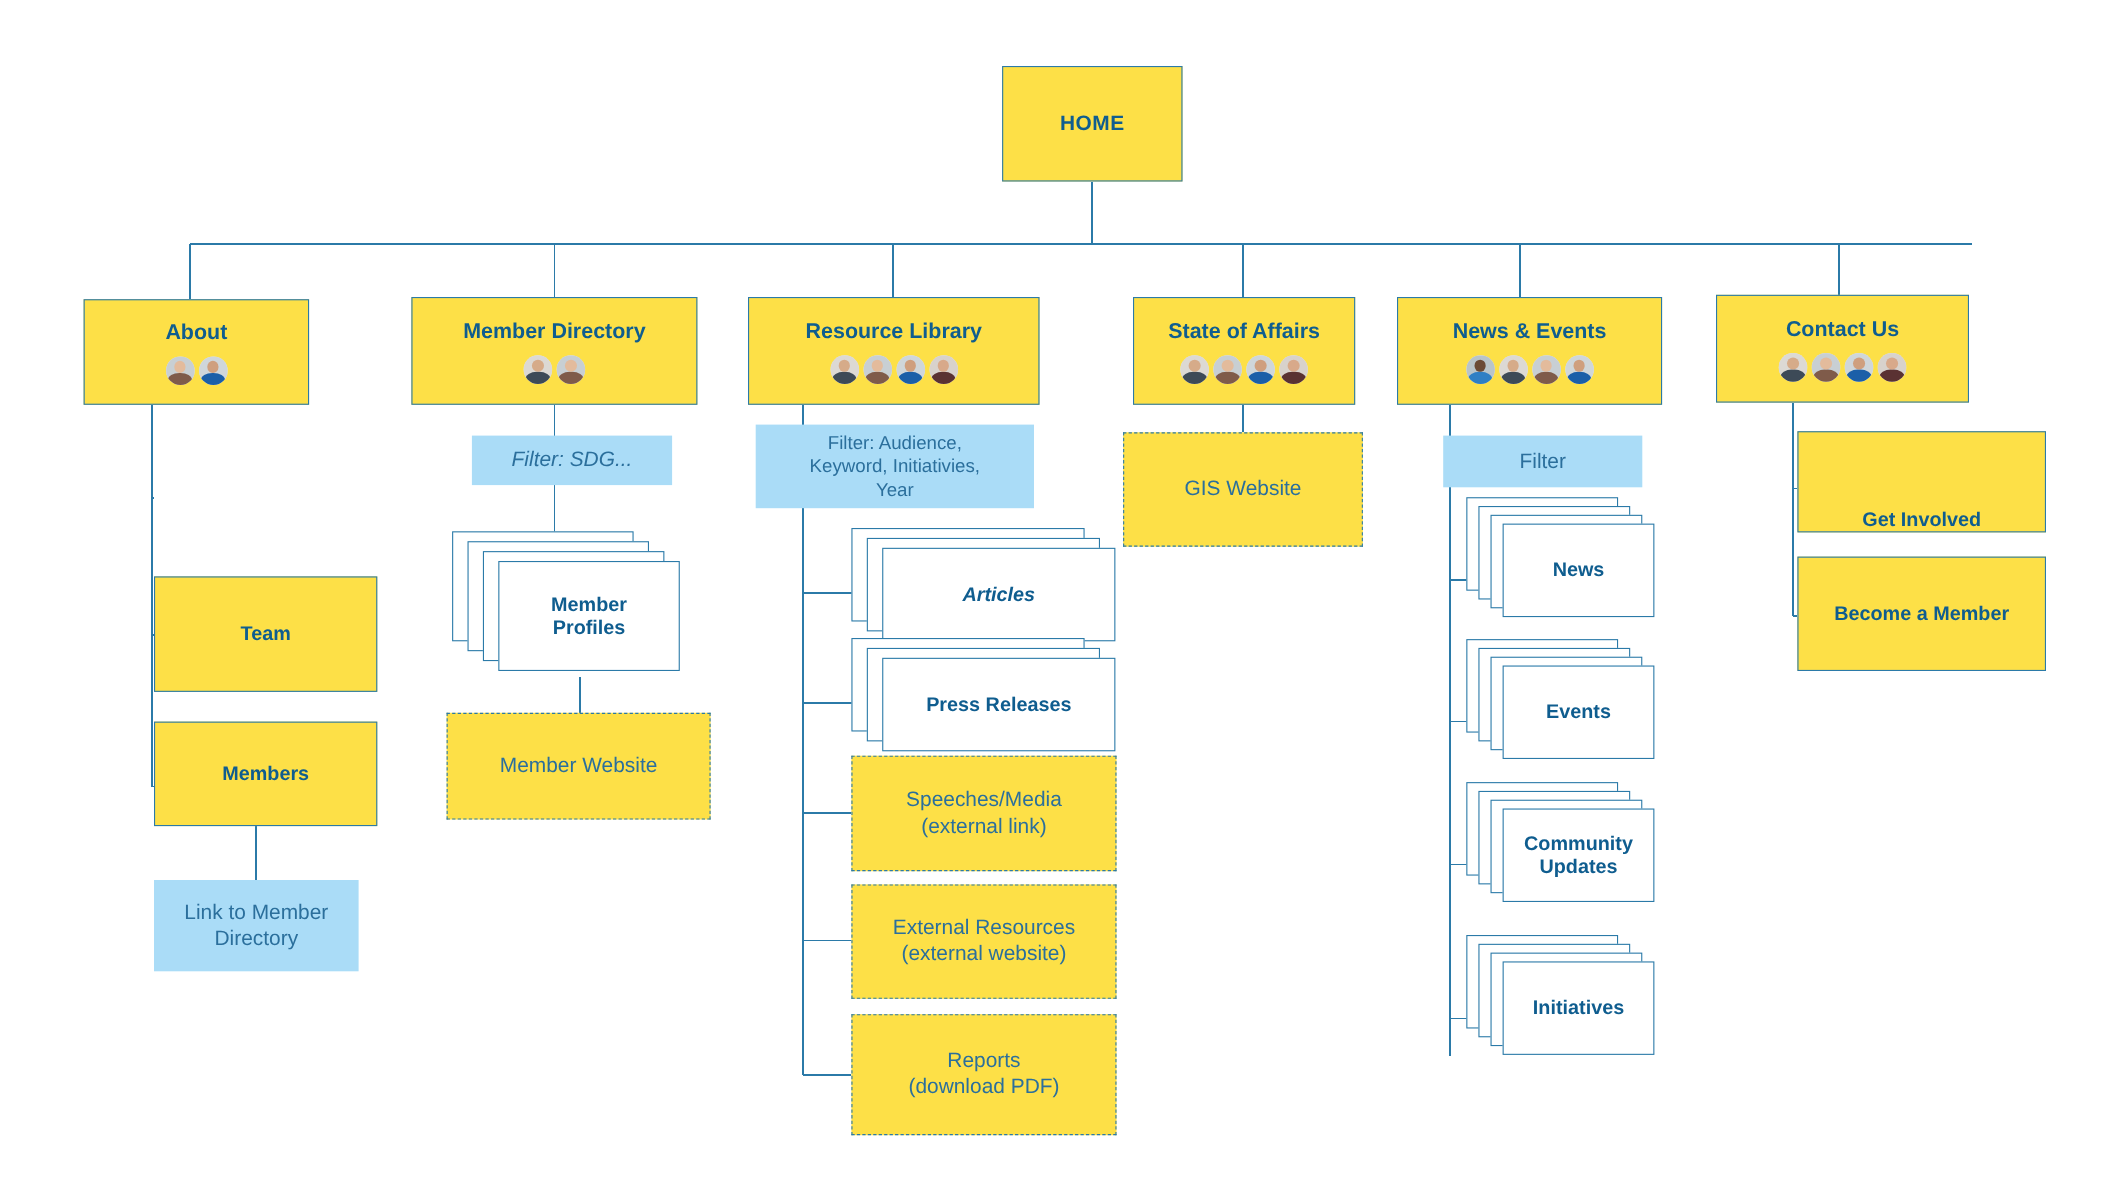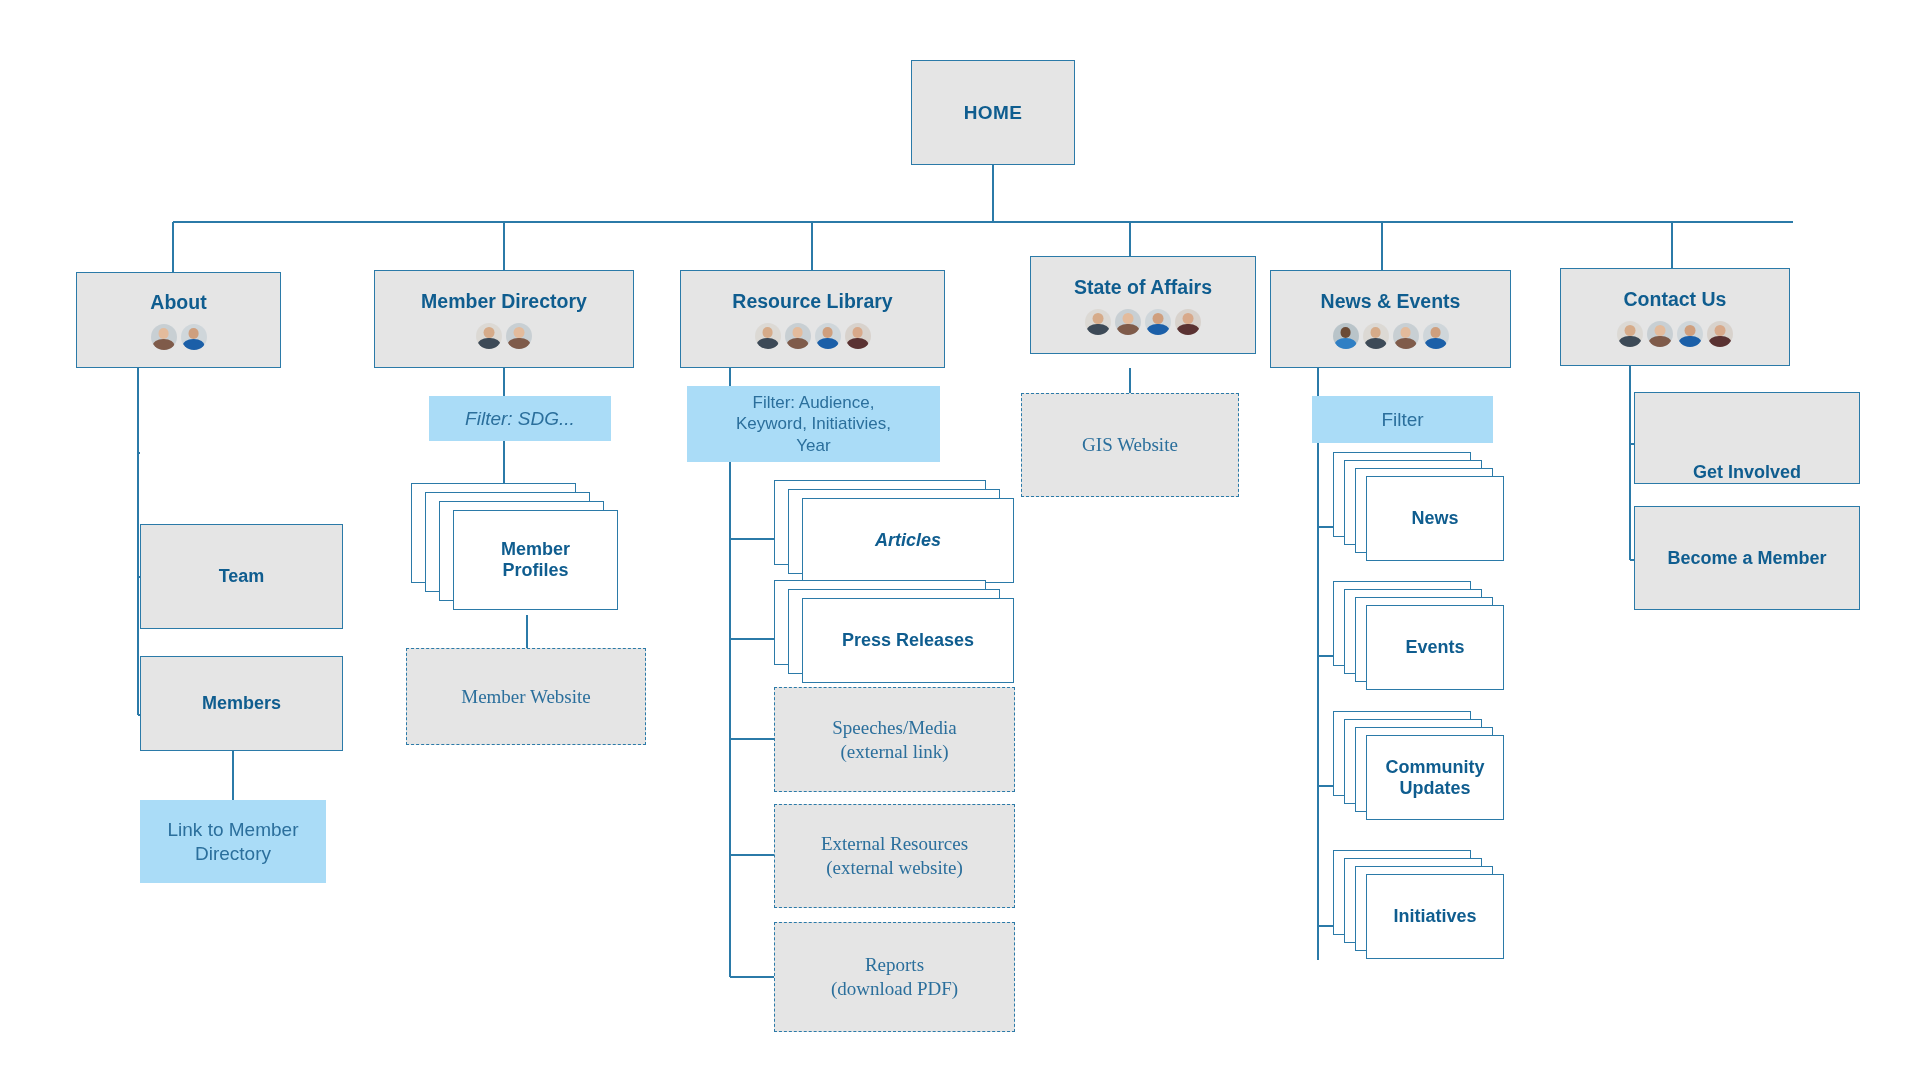--- a/index.html
+++ b/index.html
@@ -24,33 +24,32 @@
   }
 
   
   .node {
     position: absolute;
     display: flex;
     flex-direction: column;
     align-items: center;
     justify-content: center;
     text-align: center;
-    background: #e5e5e5;
+    background: #fde047;
     z-index: 5;
   }
   .node .label { line-height: 1.25; }
 
   
   .solid {
     border: 1.6px solid #2b7aa8;
   }
   
   .dashed {
     border: 1.6px dashed #2b7aa8;
-    font-family: Liberation Serif, serif;
   }
   
   .filled {
     background: #aadcf7;
     border: none;
   }
 
   
   .t-bold {
     font-weight: bold;
@@ -224,21 +223,21 @@
           <div class="head" style="background: rgb(207, 159, 126);"></div>
         </div>
         <div class="avatar">
           <div class="bg" style="background: rgb(216, 210, 204);"></div>
           <div class="body" style="background: rgb(90, 50, 50);"></div>
           <div class="head" style="background: rgb(216, 169, 138);"></div>
         </div>
       </div>
   </div>
 
-  <div class="node solid" style="left:1030px; top:256px; width:226px; height:98px;">
+  <div class="node solid" style="left:1030px; top:270px; width:202px; height:98px;">
     <div class="label t-bold fs-top">State of Affairs</div>
     <div class="avatars">
         <div class="avatar">
           <div class="bg" style="background: rgb(220, 217, 212);"></div>
           <div class="body" style="background: rgb(61, 74, 87);"></div>
           <div class="head" style="background: rgb(214, 171, 137);"></div>
         </div>
         <div class="avatar">
           <div class="bg" style="background: rgb(200, 207, 211);"></div>
           <div class="body" style="background: rgb(127, 91, 74);"></div>

